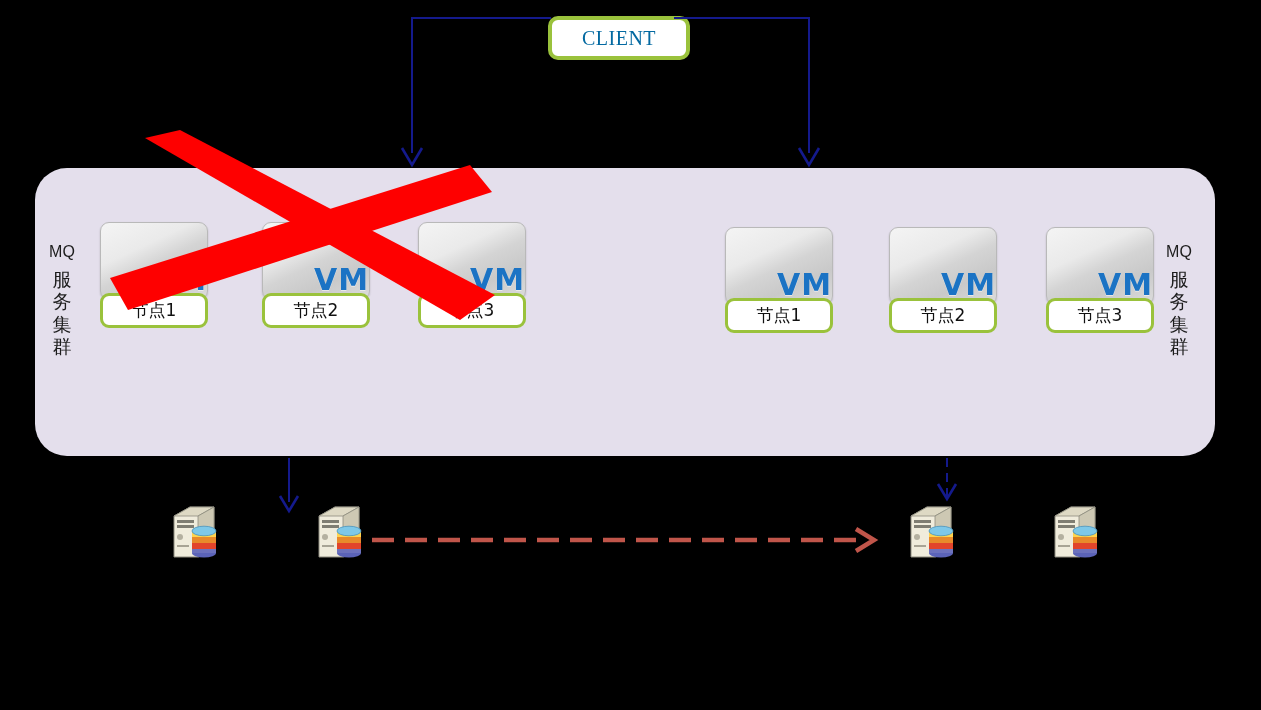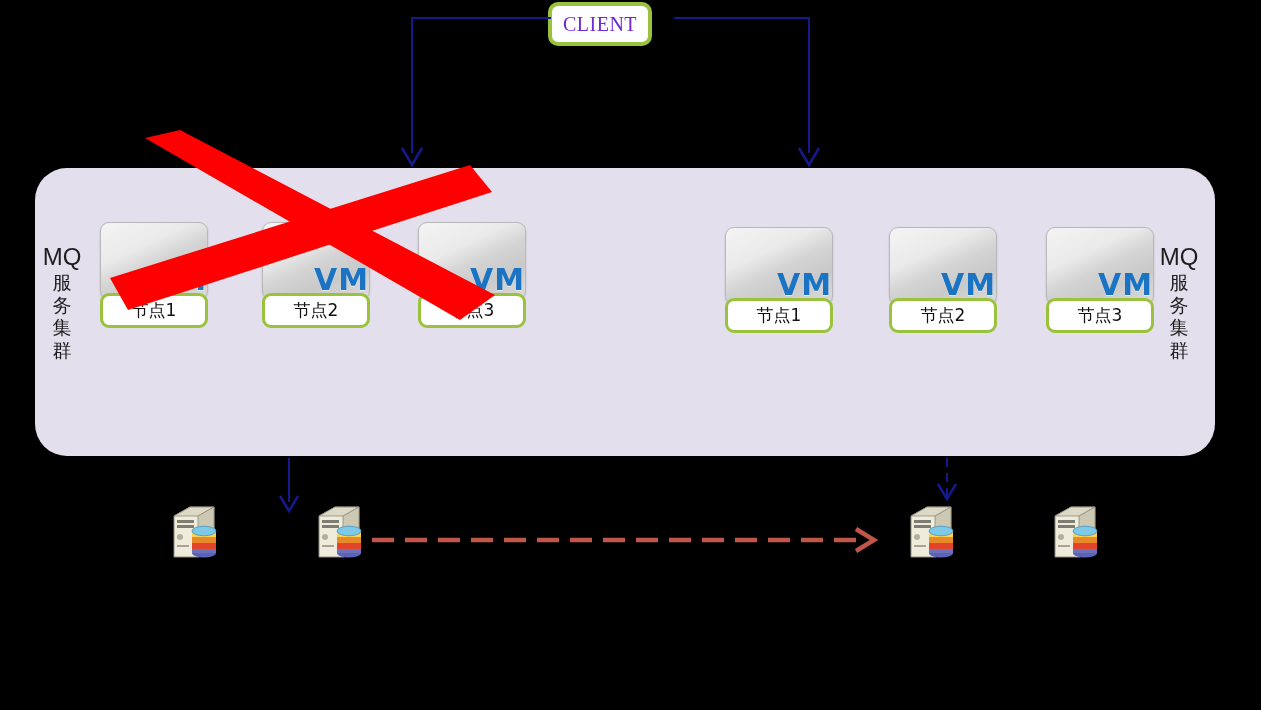--- a/index.html
+++ b/index.html
@@ -1,45 +1,45 @@
 <!DOCTYPE html>
 <html><head>
 <meta charset="utf-8">
 <style>
   html,body{margin:0;padding:0;background:#000;}
   body{width:1261px;height:710px;overflow:hidden;font-family:"Liberation Sans","DejaVu Sans",sans-serif;}
   #stage{position:relative;width:1261px;height:710px;background:#000;}
 
   
   .client-box{
-    position:absolute;left:548px;top:2px;width:104px;height:44px;
+    position:absolute;left:548px;top:16px;width:142px;height:44px;
     background:#ffffff;border:4px solid #9ac23c;border-radius:10px;
     display:flex;align-items:center;justify-content:center;
     font-family:"Liberation Serif","DejaVu Serif",serif;
-    font-size:20px;color:#6d28d9;letter-spacing:.5px;box-sizing:border-box;
+    font-size:20px;color:#0369a1;letter-spacing:.5px;box-sizing:border-box;
   }
 
   
   .conn{position:absolute;background:#141a8c;}
   .conn-h{height:2px;}
   .conn-v{width:2px;}
   .vchev{position:absolute;}
 
   
   .mq-panel{
     position:absolute;left:35px;top:168px;width:1180px;height:288px;
     background:#e4dfec;border-radius:32px;
   }
 
   
   .mq-label{
     position:absolute;width:44px;text-align:center;color:#1d1d1d;
     line-height:1.18;
   }
-  .mq-label .mq-en{font-size:24px;display:block;margin-bottom:0;font-family:"Liberation Sans",sans-serif;}
+  .mq-label .mq-en{font-size:16px;display:block;margin-bottom:6px;font-family:"Liberation Sans",sans-serif;}
   .mq-label .mq-cn{font-size:19px;display:block;font-family:"DejaVu Sans","Liberation Sans",sans-serif;}
 
   
   .vm-node{position:absolute;width:108px;height:110px;}
   .vm-box{
     position:absolute;left:0;top:0;width:108px;height:78px;
     border-radius:9px;
     background:linear-gradient(155deg,#f4f4f4 0%,#eaeaea 34%,#d4d4d4 52%,#c9c9c9 72%,#dcdcdc 100%);
     border:1px solid #b9b9b9;box-sizing:border-box;
     box-shadow:0 1px 2px rgba(0,0,0,.18);

